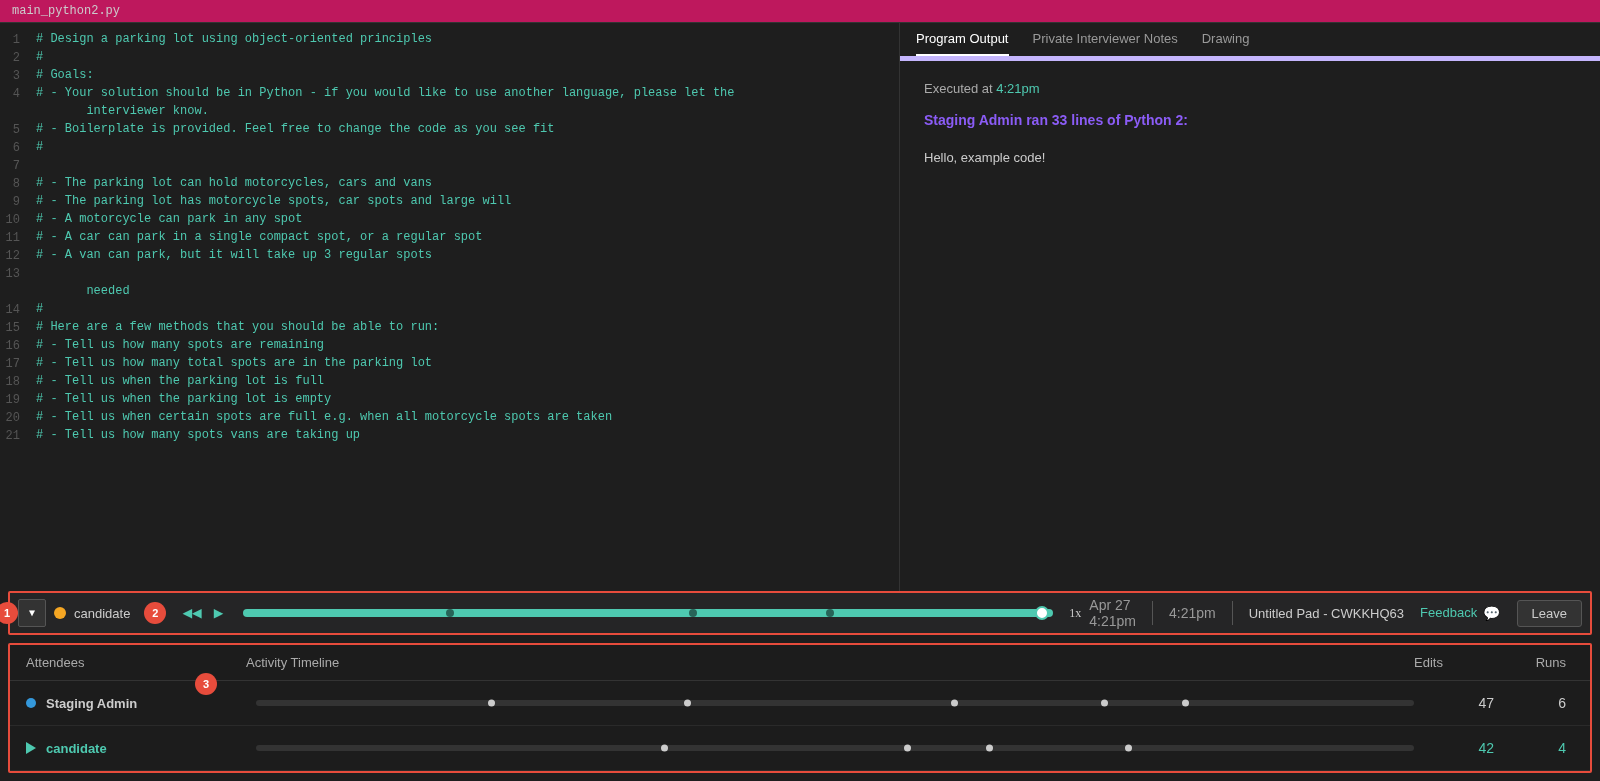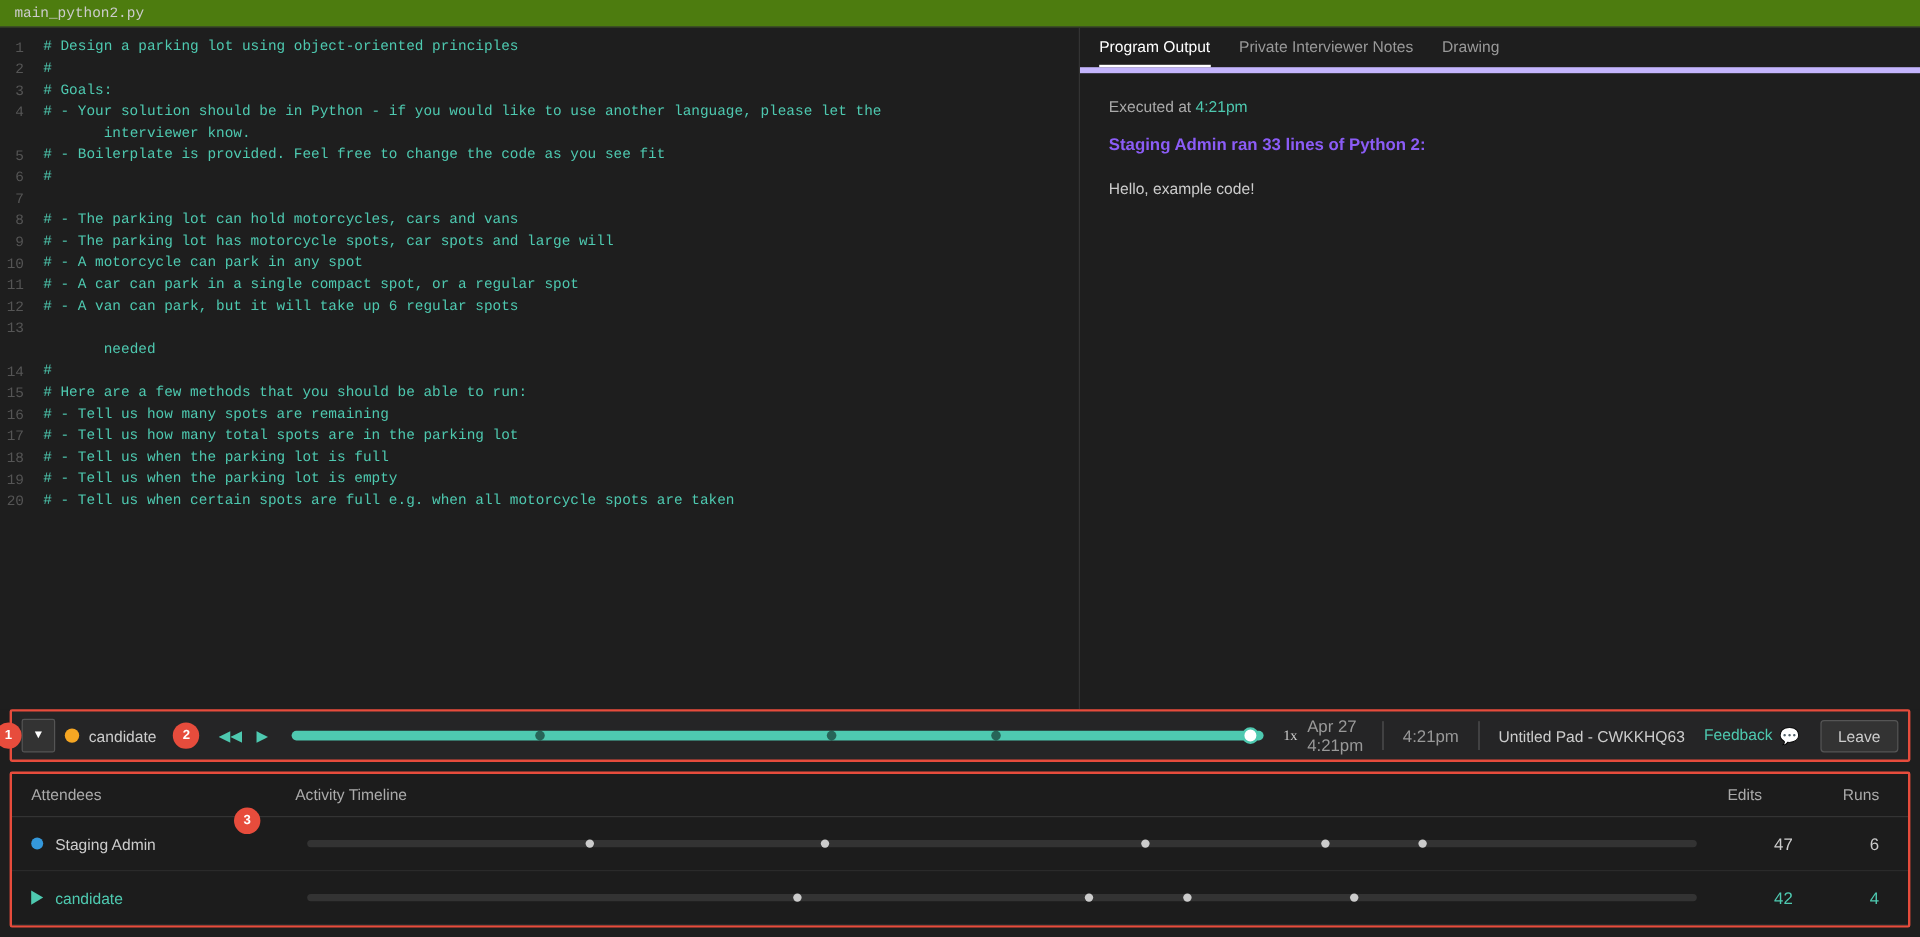--- a/index.html
+++ b/index.html
@@ -9,21 +9,21 @@
       font-family: 'Courier New', monospace;
       font-size: 13px;
       height: 781px;
       overflow: hidden;
       display: flex;
       flex-direction: column;
     }
 
     
     .file-tab-bar {
-      background: #4d7c0f;
+      background: #be185d;
       padding: 4px 12px;
       font-size: 12px;
       color: #ccc;
       border-bottom: 1px solid #333;
       flex-shrink: 0;
     }
 
     
     .main-area {
       display: flex;
@@ -277,21 +277,21 @@
       align-items: center;
       padding: 10px 16px;
       border-bottom: 1px solid #333;
       font-family: Arial, sans-serif;
       font-size: 13px;
       color: #aaa;
     }
 
     .col-attendees { flex: 0 0 220px; }
     .col-timeline { flex: 1; }
-    .col-edits { flex: 0 0 80px; text-align: center; }
+    .col-edits { flex: 0 0 80px; text-align: left; }
     .col-runs { flex: 0 0 80px; text-align: right; padding-right: 8px; }
 
     .attendee-row {
       display: flex;
       align-items: center;
       padding: 14px 16px;
       border-bottom: 1px solid #2a2a2a;
     }
 
     .attendee-icon-blue {
@@ -311,20 +311,21 @@
       border-left: 10px solid #4ec9b0;
       flex-shrink: 0;
       margin-right: 10px;
     }
 
     .attendee-name {
       font-family: Arial, sans-serif;
       font-size: 13px;
       color: #ccc;
       flex: 0 0 210px;
+      font-weight: bold;
     }
 
     .attendee-name.green { color: #4ec9b0; }
 
     .timeline-bar {
       flex: 1;
       height: 6px;
       background: #333;
       border-radius: 3px;
       position: relative;
@@ -432,21 +433,21 @@
       <div class="code-line">
         <span class="line-number">10</span>
         <span class="line-content"># - A motorcycle can park in any spot</span>
       </div>
       <div class="code-line">
         <span class="line-number">11</span>
         <span class="line-content"># - A car can park in a single compact spot, or a regular spot</span>
       </div>
       <div class="code-line">
         <span class="line-number">12</span>
-        <span class="line-content"># - A van can park, but it will take up 6 regular spots</span>
+        <span class="line-content"># - A van can park, but it will take up 3 regular spots</span>
       </div>
       <div class="code-line">
         <span class="line-number">13</span>
       </div>
       <div class="code-line">
         <span class="line-number"></span>
         <span class="line-content">       needed</span>
       </div>
       <div class="code-line">
         <span class="line-number">14</span>
@@ -468,20 +469,24 @@
         <span class="line-number">18</span>
         <span class="line-content"># - Tell us when the parking lot is full</span>
       </div>
       <div class="code-line">
         <span class="line-number">19</span>
         <span class="line-content"># - Tell us when the parking lot is empty</span>
       </div>
       <div class="code-line">
         <span class="line-number">20</span>
         <span class="line-content"># - Tell us when certain spots are full e.g. when all motorcycle spots are taken</span>
+      </div>
+      <div class="code-line">
+        <span class="line-number">21</span>
+        <span class="line-content"># - Tell us how many spots vans are taking up</span>
       </div>
     </div>
   </div>
 
   <div class="right-panel">
     <div class="right-tabs">
       <div class="right-tab active">Program Output</div>
       <div class="right-tab">Private Interviewer Notes</div>
       <div class="right-tab">Drawing</div>
     </div>

